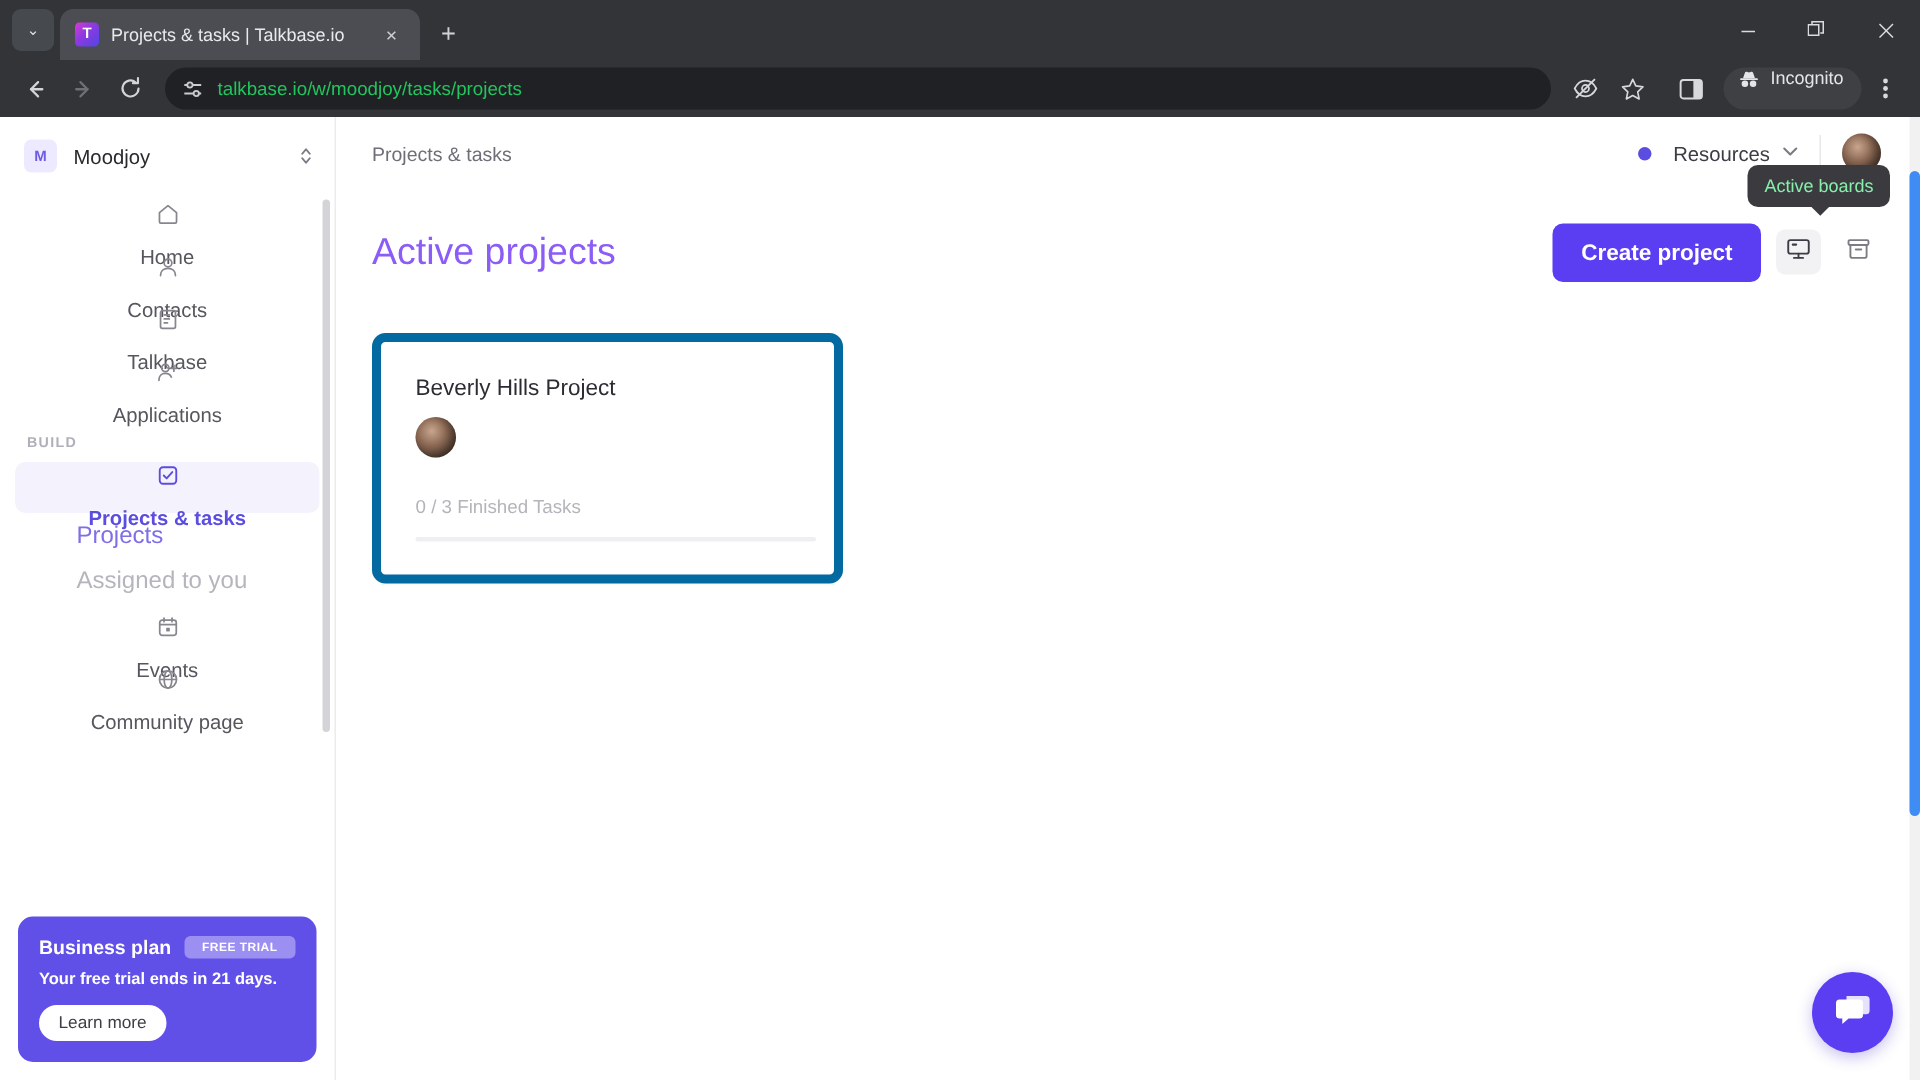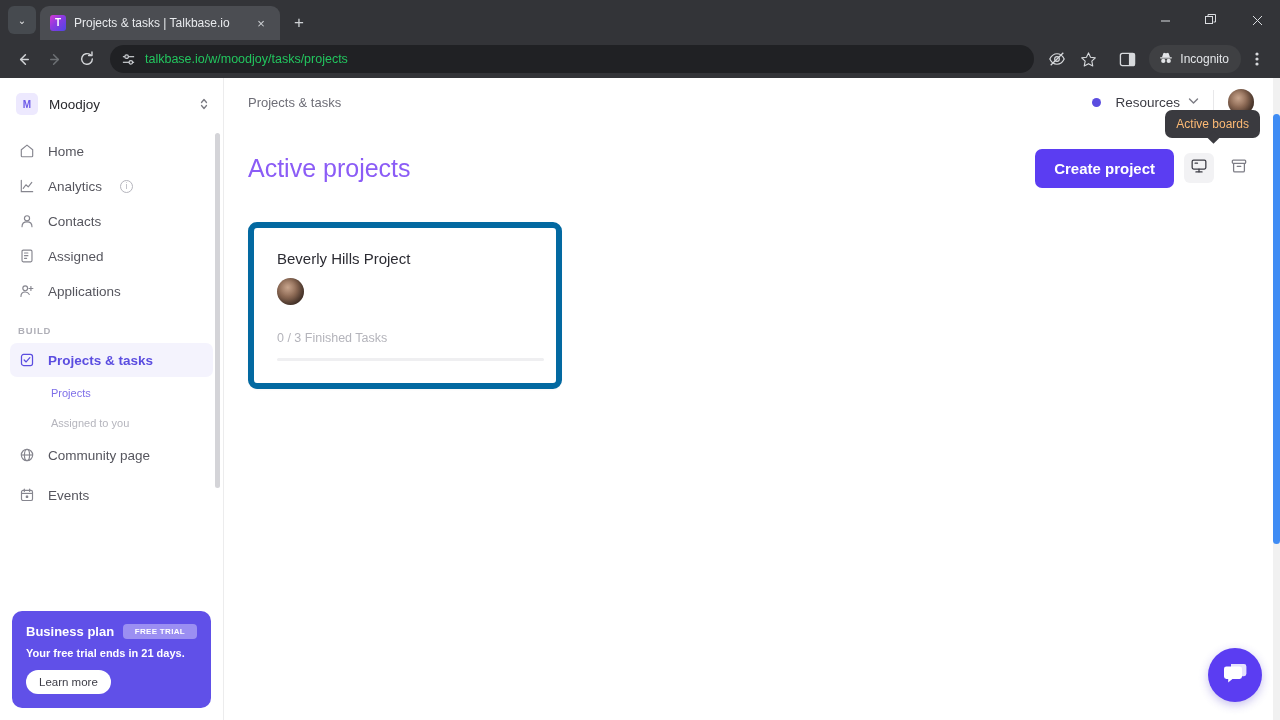--- a/index.html
+++ b/index.html
@@ -71,21 +71,21 @@
   .omni-icon { width: 16px; height: 16px; display: flex; align-items: center; justify-content: center;
                color: #c9ccd0; }
   .omni-url { color: #22c55e; font-size: 12.5px; white-space: nowrap; }
   .tb-right { display: flex; align-items: center; gap: 1px; }
   .tb-ico {
     width: 30px; height: 30px; border-radius: 50%;
     display: flex; align-items: center; justify-content: center;
     color: #d7d9dc; font-size: 14px;
   }
   .incognito-pill {
-    display: flex; align-items: center; gap: 6px; height: 28px;
+    display: flex; align-items: flex-start; gap: 6px; height: 28px;
     background: #3f4043; border-radius: 14px; padding: 0 12px 0 9px;
     color: #e3e5e8; font-size: 12px; margin-left: 6px;
   }
 
   
   .viewport {
     flex: 1 1 auto; display: flex; background: #ffffff;
     position: relative; overflow: hidden;
   }
 
@@ -105,29 +105,29 @@
     font-size: 10px; font-weight: 700;
     display: flex; align-items: center; justify-content: center;
   }
   .ws-name { flex: 1 1 auto; font-size: 13.5px; color: #2a2a2e; }
   .ws-chev { color: #7b7b83; font-size: 10px; line-height: 1; display:flex; flex-direction:column; }
 
   .nav { flex: 1 1 auto; padding: 6px 10px 0 10px; overflow: hidden; }
   .nav-item {
     display: flex; align-items: center; gap: 13px;
     height: 34px; padding: 0 8px; border-radius: 7px;
-    color: #56565e; font-size: 13.5px; margin-bottom: 1px;
+    color: #56565e; font-size: 13.5px; margin-bottom: 1px; flex-direction: column;
   }
   .nav-item .ni { width: 17px; height: 17px; flex: 0 0 17px;
                   display:flex; align-items:center; justify-content:center; color:#86868f; }
   .nav-item.active { background: #f4f3fd; color: #5b4de0; font-weight: 600; }
   .nav-item.active .ni { color: #5b4de0; }
   .nav-sub {
     display: block; padding: 0 8px 0 41px; height: 30px; line-height: 30px;
-    font-size: 11px; color: #b5b5bd; border-radius: 7px;
+    font-size: 16px; color: #b5b5bd; border-radius: 7px;
   }
   .nav-sub.active { color: #7e6fe8; }
   .nav-section {
     font-size: 9.5px; letter-spacing: .09em; color: #b0b0b8;
     font-weight: 600; padding: 16px 8px 7px 8px; text-transform: uppercase;
   }
   .info-dot {
     width: 13px; height: 13px; border-radius: 50%;
     border: 1px solid #b5b5bd; color: #b5b5bd;
     font-size: 9px; line-height: 11px; text-align: center; margin-left: 5px;
@@ -187,21 +187,21 @@
     font-size: 15px; font-weight: 600; padding: 11px 19px; border-radius: 7px;
   }
   .icon-btn {
     width: 30px; height: 30px; border-radius: 6px;
     display: flex; align-items: center; justify-content: center;
     color: #7c7c85; background: transparent;
   }
   .icon-btn.active { background: #f2f2f4; color: #3c3c44; }
   .tooltip {
     position: absolute; right: -6px; top: -39px;
-    background: #3a3a3f; color: #fdba74; font-size: 12px;
+    background: #3a3a3f; color: #86efac; font-size: 12px;
     padding: 7px 11px; border-radius: 7px; white-space: nowrap;
   }
   .tooltip:after {
     content: ""; position: absolute; bottom: -4px; right: 42px;
     width: 9px; height: 9px; background: #3a3a3f; transform: rotate(45deg);
   }
 
   .grid { display: flex; flex-wrap: wrap; gap: 18px; }
   .card {
     width: 314px; background: #fff; border: 6px solid #0369a1;
@@ -363,30 +363,20 @@
 
         <div class="nav-item">
           <span class="ni">
             <svg width="16" height="16" viewBox="0 0 18 18">
               <path d="M2.6 7.6 L9 2.4 L15.4 7.6 V14.5 A1 1 0 0 1 14.4 15.5 H3.6 A1 1 0 0 1 2.6 14.5 Z" fill="none" stroke="currentColor" stroke-width="1.3" stroke-linejoin="round"></path>
             </svg>
           </span>
           <span>Home</span>
         </div>
 
-        <div class="nav-item">
-          <span class="ni">
-            <svg width="16" height="16" viewBox="0 0 18 18">
-              <path d="M2.6 2.6 V15.4 H15.4" fill="none" stroke="currentColor" stroke-width="1.3" stroke-linecap="round"></path>
-              <path d="M4.8 11.6 L7.8 7.6 L10.4 10 L14.4 5" fill="none" stroke="currentColor" stroke-width="1.3" stroke-linecap="round" stroke-linejoin="round"></path>
-            </svg>
-          </span>
-          <span>Analytics</span>
-          <span class="info-dot">i</span>
-        </div>
 
 
         <div class="nav-item">
           <span class="ni">
             <svg width="16" height="16" viewBox="0 0 18 18">
               <circle cx="9" cy="6" r="2.9" fill="none" stroke="currentColor" stroke-width="1.3"></circle>
               <path d="M3.4 15.4 C3.4 11.9 5.9 10 9 10 C12.1 10 14.6 11.9 14.6 15.4" fill="none" stroke="currentColor" stroke-width="1.3" stroke-linecap="round"></path>
             </svg>
           </span>
           <span>Contacts</span>
@@ -394,21 +384,21 @@
 
         <div class="nav-item">
           <span class="ni">
             <svg width="16" height="16" viewBox="0 0 18 18">
               <rect x="3.4" y="2.4" width="11.2" height="13.2" rx="1.4" fill="none" stroke="currentColor" stroke-width="1.3"></rect>
               <line x1="6.2" y1="5.6" x2="10" y2="5.6" stroke="currentColor" stroke-width="1.3" stroke-linecap="round"></line>
               <line x1="6.2" y1="8.6" x2="10" y2="8.6" stroke="currentColor" stroke-width="1.3" stroke-linecap="round"></line>
               <line x1="6.2" y1="11.6" x2="8.6" y2="11.6" stroke="currentColor" stroke-width="1.3" stroke-linecap="round"></line>
             </svg>
           </span>
-          <span>Assigned</span>
+          <span>Talkbase</span>
         </div>
 
 
         <div class="nav-item">
           <span class="ni">
             <svg width="16" height="16" viewBox="0 0 18 18">
               <circle cx="7" cy="6" r="2.7" fill="none" stroke="currentColor" stroke-width="1.3"></circle>
               <path d="M2.2 15.2 C2.2 11.9 4.3 10.1 7 10.1 C9 10.1 10.7 11.1 11.5 12.8" fill="none" stroke="currentColor" stroke-width="1.3" stroke-linecap="round"></path>
               <line x1="13.4" y1="4" x2="13.4" y2="8.4" stroke="currentColor" stroke-width="1.3" stroke-linecap="round"></line>
               <line x1="11.2" y1="6.2" x2="15.6" y2="6.2" stroke="currentColor" stroke-width="1.3" stroke-linecap="round"></line>
@@ -424,43 +414,43 @@
             <svg width="16" height="16" viewBox="0 0 18 18">
               <rect x="2.8" y="2.8" width="12.4" height="12.4" rx="2.4" fill="none" stroke="currentColor" stroke-width="1.4"></rect>
               <path d="M5.8 9 L8 11.2 L12.2 6.4" fill="none" stroke="currentColor" stroke-width="1.4" stroke-linecap="round" stroke-linejoin="round"></path>
             </svg>
           </span>
           <span>Projects &amp; tasks</span>
         </div>
 
         <a class="nav-sub active">Projects</a>
         <a class="nav-sub">Assigned to you</a>
-
-        <div class="nav-item">
-          <span class="ni">
-            <svg width="16" height="16" viewBox="0 0 18 18">
-              <circle cx="9" cy="9" r="6.4" fill="none" stroke="currentColor" stroke-width="1.3"></circle>
-              <ellipse cx="9" cy="9" rx="2.9" ry="6.4" fill="none" stroke="currentColor" stroke-width="1.3"></ellipse>
-              <line x1="2.6" y1="9" x2="15.4" y2="9" stroke="currentColor" stroke-width="1.3"></line>
-            </svg>
-          </span>
-          <span>Community page</span>
-        </div>
 
         <div class="nav-item" style="margin-top:6px">
           <span class="ni">
             <svg width="16" height="16" viewBox="0 0 18 18">
               <rect x="2.8" y="3.8" width="12.4" height="11.4" rx="1.8" fill="none" stroke="currentColor" stroke-width="1.3"></rect>
               <line x1="2.8" y1="7.2" x2="15.2" y2="7.2" stroke="currentColor" stroke-width="1.3"></line>
               <line x1="6" y1="2.4" x2="6" y2="5" stroke="currentColor" stroke-width="1.3" stroke-linecap="round"></line>
               <line x1="12" y1="2.4" x2="12" y2="5" stroke="currentColor" stroke-width="1.3" stroke-linecap="round"></line>
               <rect x="7.6" y="9.6" width="2.8" height="2.8" rx=".5" fill="currentColor"></rect>
             </svg>
           </span>
           <span>Events</span>
+        </div>
+
+        <div class="nav-item">
+          <span class="ni">
+            <svg width="16" height="16" viewBox="0 0 18 18">
+              <circle cx="9" cy="9" r="6.4" fill="none" stroke="currentColor" stroke-width="1.3"></circle>
+              <ellipse cx="9" cy="9" rx="2.9" ry="6.4" fill="none" stroke="currentColor" stroke-width="1.3"></ellipse>
+              <line x1="2.6" y1="9" x2="15.4" y2="9" stroke="currentColor" stroke-width="1.3"></line>
+            </svg>
+          </span>
+          <span>Community page</span>
         </div>
       </nav>
 
       <div class="plan-card">
         <div class="plan-top">
           <span class="plan-title">Business plan</span>
           <span class="plan-badge">FREE TRIAL</span>
         </div>
         <div class="plan-sub">Your free trial ends in 21 days.</div>
         <button class="plan-btn">Learn more</button>

